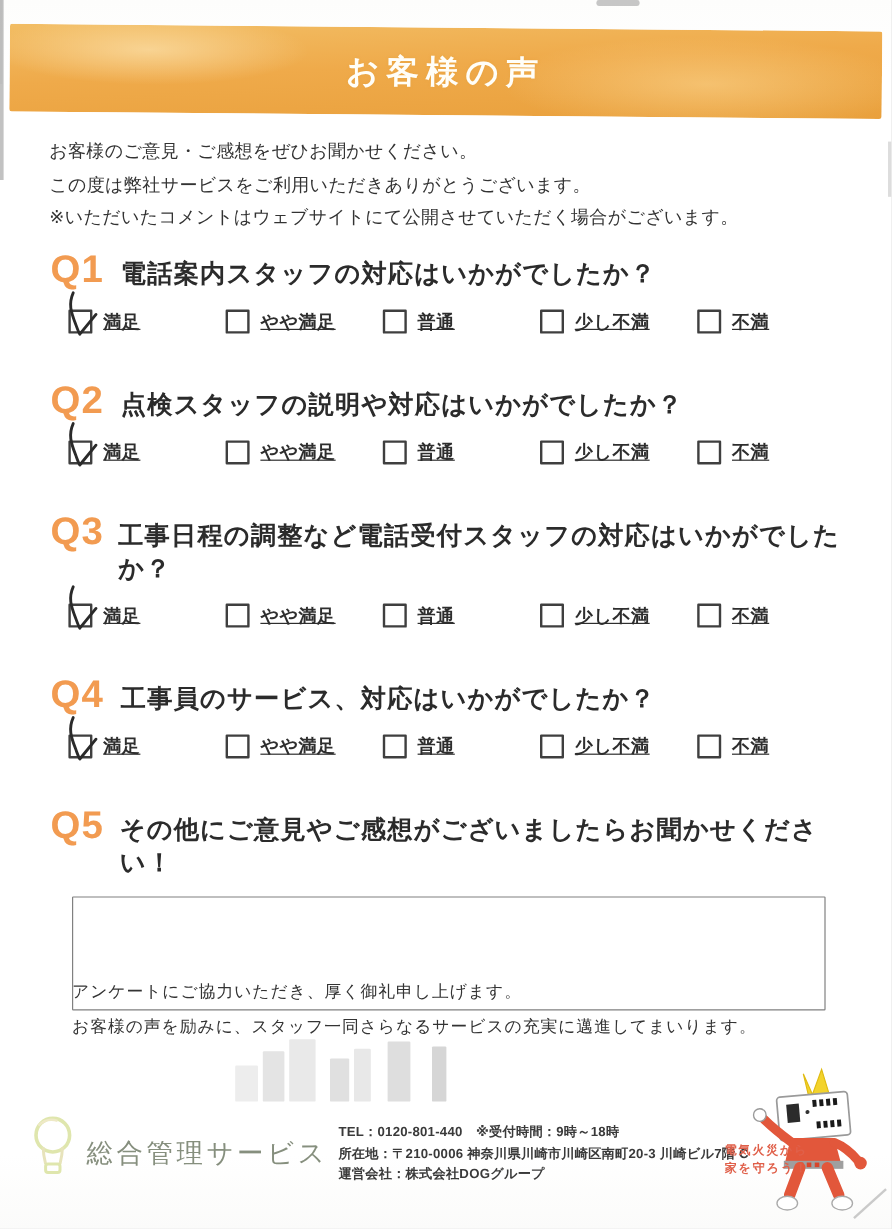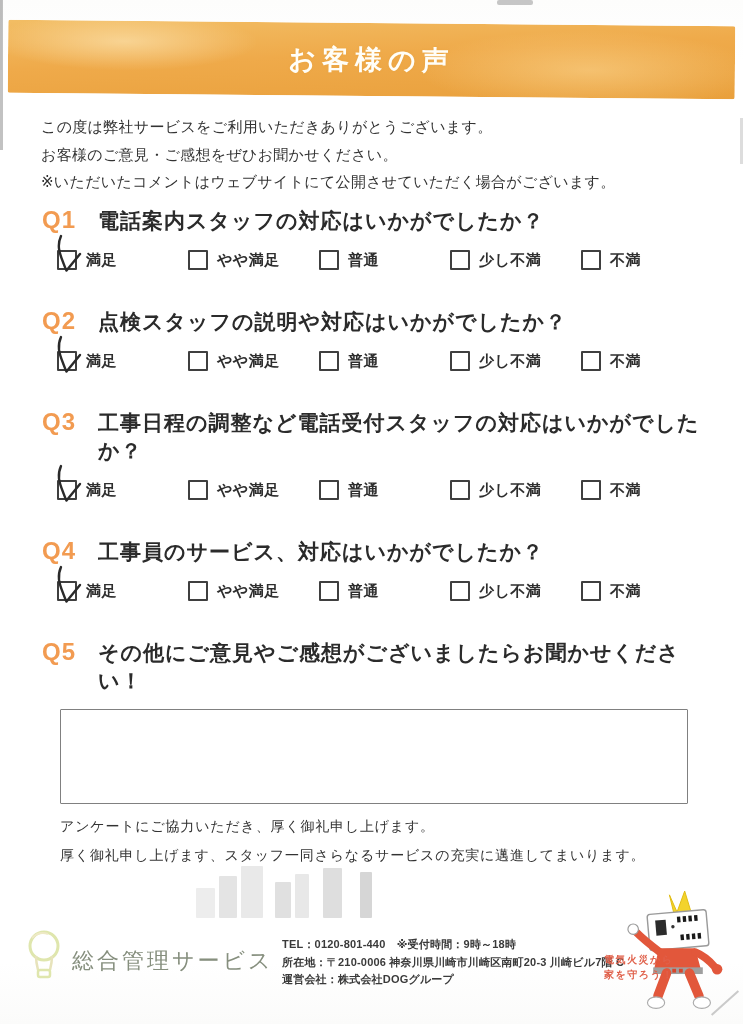--- a/index.html
+++ b/index.html
@@ -35,25 +35,25 @@
   }
 
   
   .intro { position:absolute; left:41px; top:113px; font-size:15px; line-height:27.5px;
            color:#333; font-weight:500; letter-spacing:.3px; }
 
   
   .questions { position:absolute; left:40px; top:206px; width:673px; }
   .question { margin-bottom:37px; }
   .q-header { display:flex; align-items:baseline; }
-  .q-number { color:#f29b51; font-size:24px; font-weight:bold; letter-spacing:1px;
+  .q-number { color:#f29b51; font-size:32px; font-weight:bold; letter-spacing:1px;
               min-width:42px; margin-left:2px; }
   .q-text { font-size:21px; font-weight:bold; color:#2b2b2b; letter-spacing:1px; margin-left:14px; }
   .q-options { display:flex; margin:15px 0 0 17px; }
-  .option { width:131px; display:flex; align-items:center; }
+  .option { width:131px; display:flex; align-items:center;text-decoration:underline; }
   .option:last-child { width:auto;align-items:flex-end; }
   .checkbox {
     position:relative; width:20px; height:20px; border:2px solid #3f3f3f;
     border-radius:1px; background:#fff; flex:0 0 auto; display:inline-block;
   }
   .check-svg { position:absolute; left:-9px; top:-19px; width:40px; height:48px; overflow:visible; }
   .option-label { margin-left:9px; font-size:15px; font-weight:bold; color:#2e2e2e; letter-spacing:.5px; }
 
   
   .comment-box {
@@ -98,22 +98,22 @@
   <div class="artifact edge-left-2"></div>
   <div class="artifact top-mark"></div>
   <div class="artifact right-mark"></div>
   <div class="artifact corner-line"></div>
 
   <div class="banner">
     <div class="banner-title">お客様の声</div>
   </div>
 
   <div class="intro">
+    <div>お客様のご意見・ご感想をぜひお聞かせください。</div>
     <div>この度は弊社サービスをご利用いただきありがとうございます。</div>
-    <div>お客様のご意見・ご感想をぜひお聞かせください。</div>
     <div>※いただいたコメントはウェブサイトにて公開させていただく場合がございます。</div>
   </div>
 
   <div class="questions">
     <div id="q-list">
   <div class="question">
     <div class="q-header">
       <span class="q-number">Q1</span>
       <span class="q-text">電話案内スタッフの対応はいかがでしたか？</span>
     </div>
@@ -249,21 +249,21 @@
       <div class="q-header">
         <span class="q-number">Q5</span>
         <span class="q-text">その他にご意見やご感想がございましたらお聞かせください！</span>
       </div>
       <textarea class="comment-box" aria-label="comment" style=""></textarea>
     </div>
   </div>
 
   <div class="closing">
     <div>アンケートにご協力いただき、厚く御礼申し上げます。</div>
-    <div>厚く御礼申し上げます、スタッフ一同さらなるサービスの充実に邁進してまいります。</div>
+    <div>お客様の声を励みに、スタッフ一同さらなるサービスの充実に邁進してまいります。</div>
   </div>
 
   <div class="redacted">
     <div class="rb1"></div>
       <div class="rb2"></div>
       <div class="rb3"></div>
     <div class="rb4"></div>
       <div class="rb5"></div>
       <div class="rb6"></div>
       <div class="rb7"></div>

